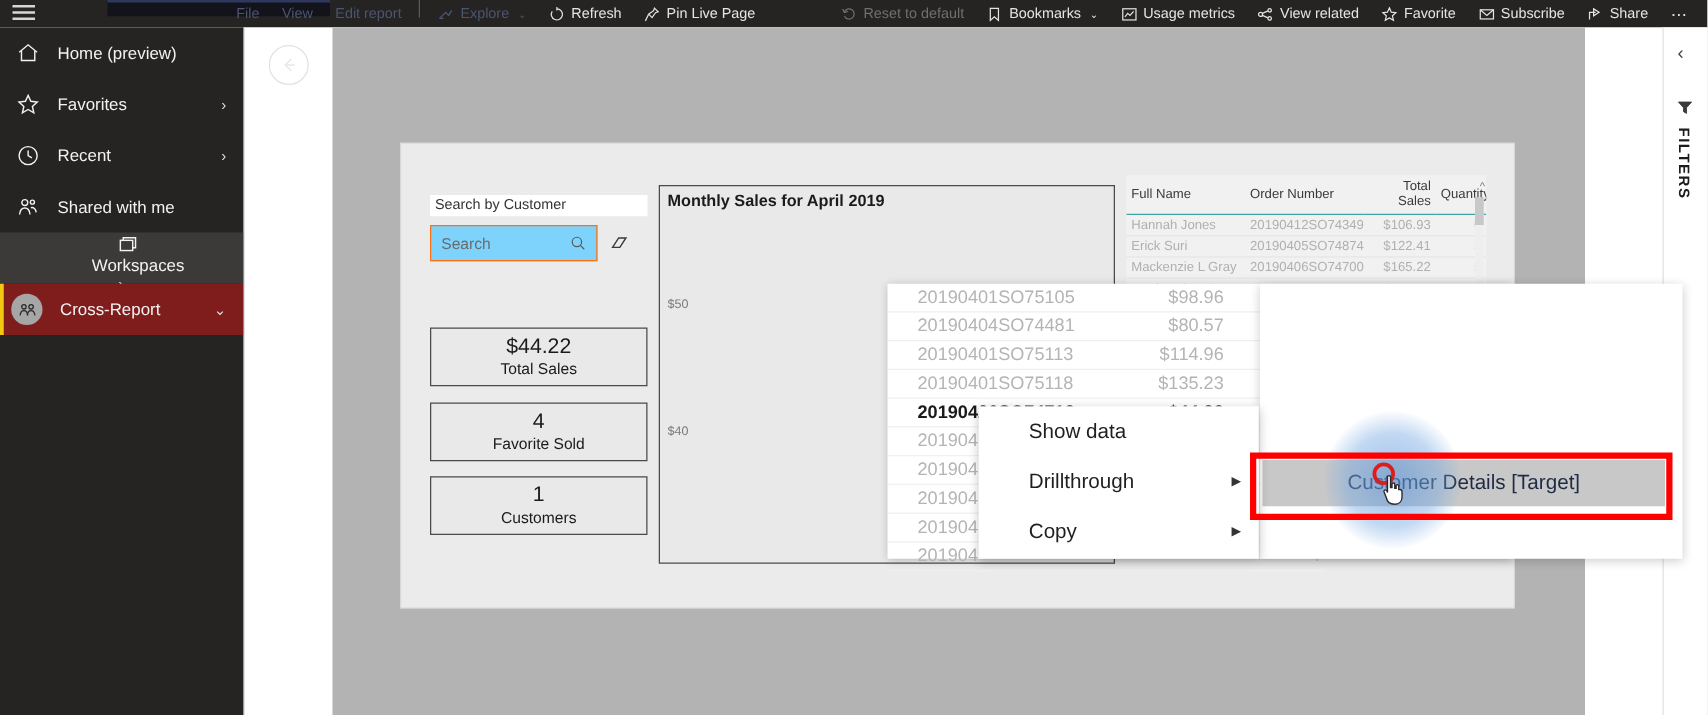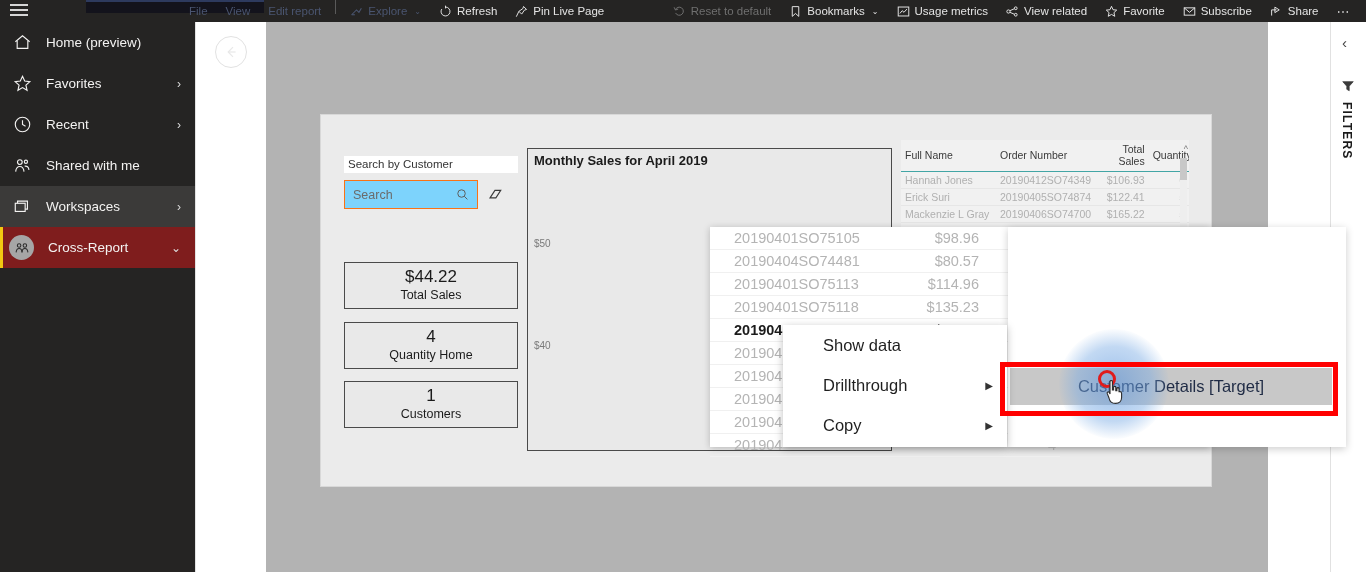--- a/index.html
+++ b/index.html
@@ -51,21 +51,21 @@
   .leftnav {
     position: absolute; left: 0; top: 22px; width: 195px; height: 550px;
     background: #252423; color: #f3f2f1;
   }
   .nav-item {
     position: relative; display: flex; align-items: center;
     height: 41px; padding-left: 12px; font-size: 13.5px; cursor: pointer;
   }
   .nav-item .nlabel { margin-left: 14px; flex: 1; }
   .nav-item .nchev { margin-right: 14px; color: #dcdcdc; font-size: 12px; }
-  .nav-item.hl { background: #3b3a39; }
+  .nav-item.hl { background: #3b3a39; flex-direction: column; }
   .nav-item.active { background: #7f1d1d; }
   .nav-item.active::before {
     content: ""; position: absolute; left: 0; top: 0; bottom: 0; width: 3px; background: #f2c811;
   }
   .nav-ico { width: 20px; height: 20px; display: flex; align-items: center; justify-content: center; }
   .nav-ico svg { width: 19px; height: 19px; display: block; }
   .avatar-circle {
     width: 25px; height: 25px; border-radius: 50%; background: #a6a6a6;
     display: flex; align-items: center; justify-content: center; margin-left: -3px;
   }
@@ -466,21 +466,21 @@
           </span>
         </div>
       </div>
 
       <div class="kpi k1">
         <div class="v">$44.22</div>
         <div class="l">Total Sales</div>
       </div>
       <div class="kpi k2">
         <div class="v">4</div>
-        <div class="l">Quantity Home</div>
+        <div class="l">Favorite Sold</div>
       </div>
       <div class="kpi k3">
         <div class="v">1</div>
         <div class="l">Customers</div>
       </div>
 
       <div class="chart-vis">
         <div class="chart-title">Monthly Sales for April 2019</div>
         <div class="ytick t50">$50</div>
         <div class="ytick t40">$40</div>

